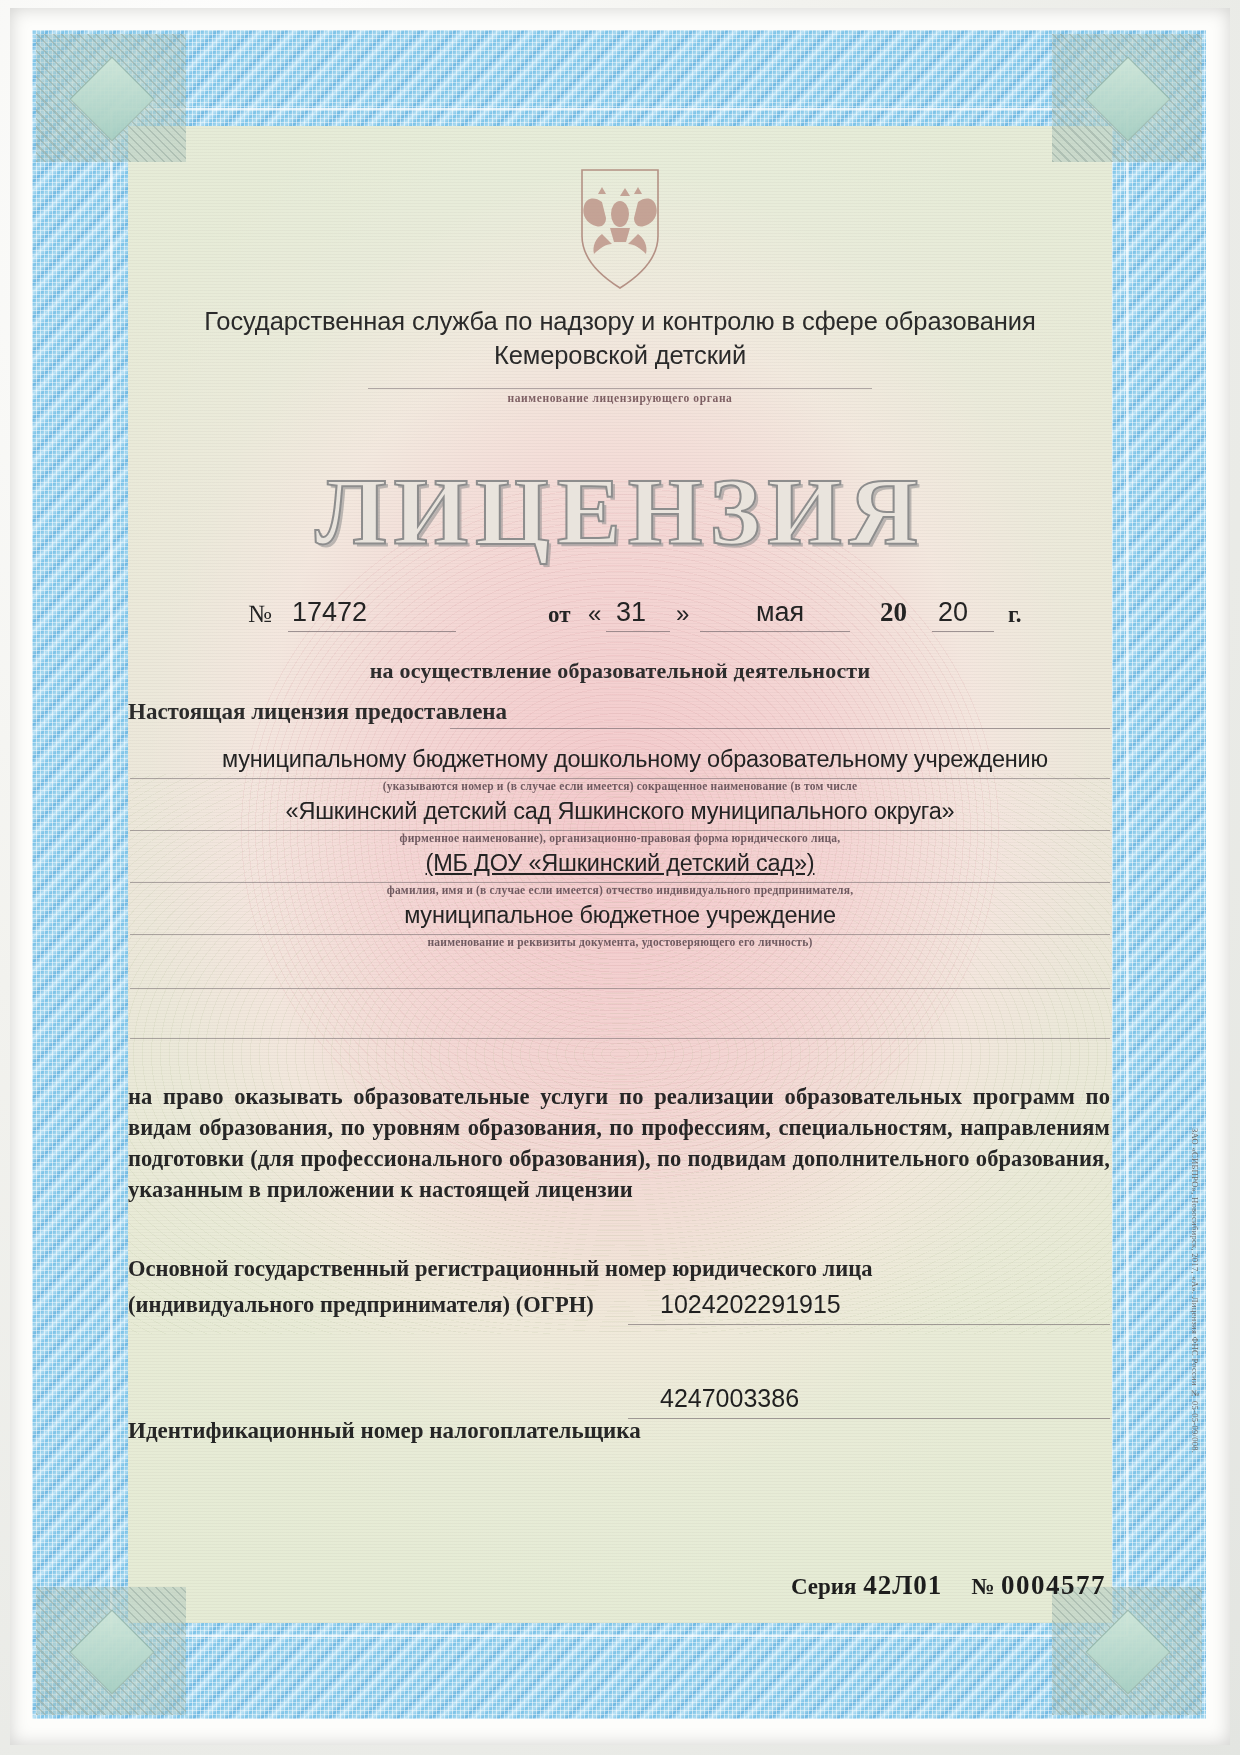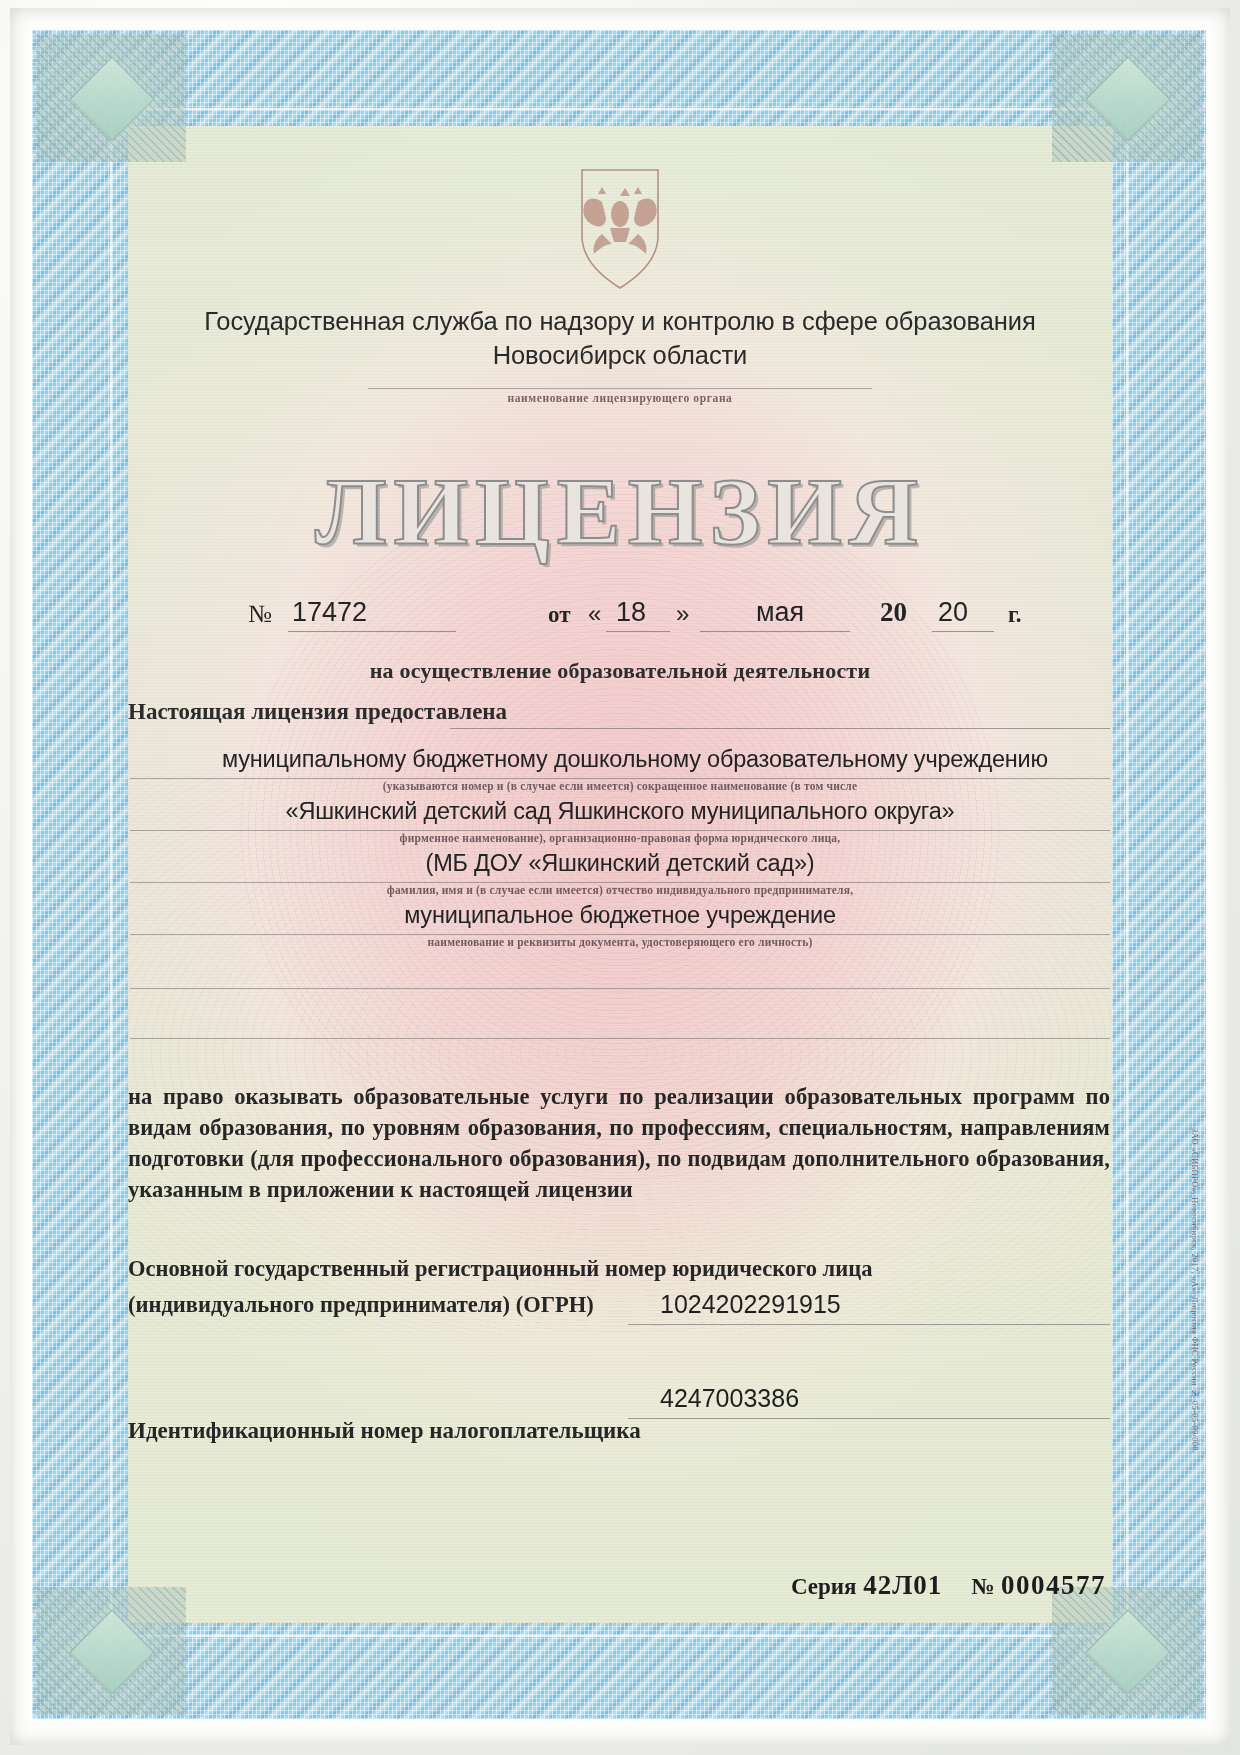--- a/index.html
+++ b/index.html
@@ -222,21 +222,21 @@
     letter-spacing:.2px;
   }
   .orgRule{left:2px;right:2px;height:1px;background:rgba(115,105,110,.55);}
 
   #org1{top:620px;margin-left:30px;}
   #org1r{top:652px;}
   #cap1{top:654px;}
   #org2{top:672px;}
   #org2r{top:704px;}
   #cap2{top:706px;}
-  #org3{top:724px;}
+  #org3{top:724px;text-decoration:underline;}
   #org3r{top:756px;}
   #cap3{top:758px;}
   #org4{top:776px;}
   #org4r{top:808px;}
   #cap4{top:810px;}
   #blank1r{top:862px;}
   #blank2r{top:912px;}
 
   
   #body{
@@ -324,35 +324,35 @@
             <path d="M62 32 l4 -7 l4 7 z"></path>
             <path d="M38 66 h20 l-4 14 h-12 z"></path>
             <path d="M30 72 c-6 4 -10 12 -8 20 c6 -6 12 -10 18 -10 z"></path>
             <path d="M66 72 c6 4 10 12 8 20 c-6 -6 -12 -10 -18 -10 z"></path>
           </g>
         </svg>
       </div>
 
       <div class="c" id="header">
         <div>Государственная служба по надзору и контролю в сфере образования</div>
-        <div>Новосибирск области</div>
+        <div>Кемеровской детский</div>
       </div>
       <div class="c" id="headerRule"></div>
       <div class="c" id="headerCap">наименование лицензирующего органа</div>
 
       <div class="c" id="title">ЛИЦЕНЗИЯ</div>
 
       <div class="c" id="numRow">
         <span class="nr" id="noSym">№</span>
         <span class="rule" id="noRule"></span>
         <span class="nr" id="noVal">17472</span>
         <span class="nr" id="otLbl">от</span>
         <span class="nr" id="qOpen">«</span>
         <span class="rule" id="dayRule"></span>
-        <span class="nr" id="dayVal">18</span>
+        <span class="nr" id="dayVal">31</span>
         <span class="nr" id="qClose">»</span>
         <span class="rule" id="monRule"></span>
         <span class="nr" id="monVal">мая</span>
         <span class="nr" id="y20">20</span>
         <span class="rule" id="yyRule"></span>
         <span class="nr" id="yyVal">20</span>
         <span class="nr" id="gLbl">г.</span>
       </div>
 
       <div class="c" id="subtitle">на осуществление образовательной деятельности</div>

